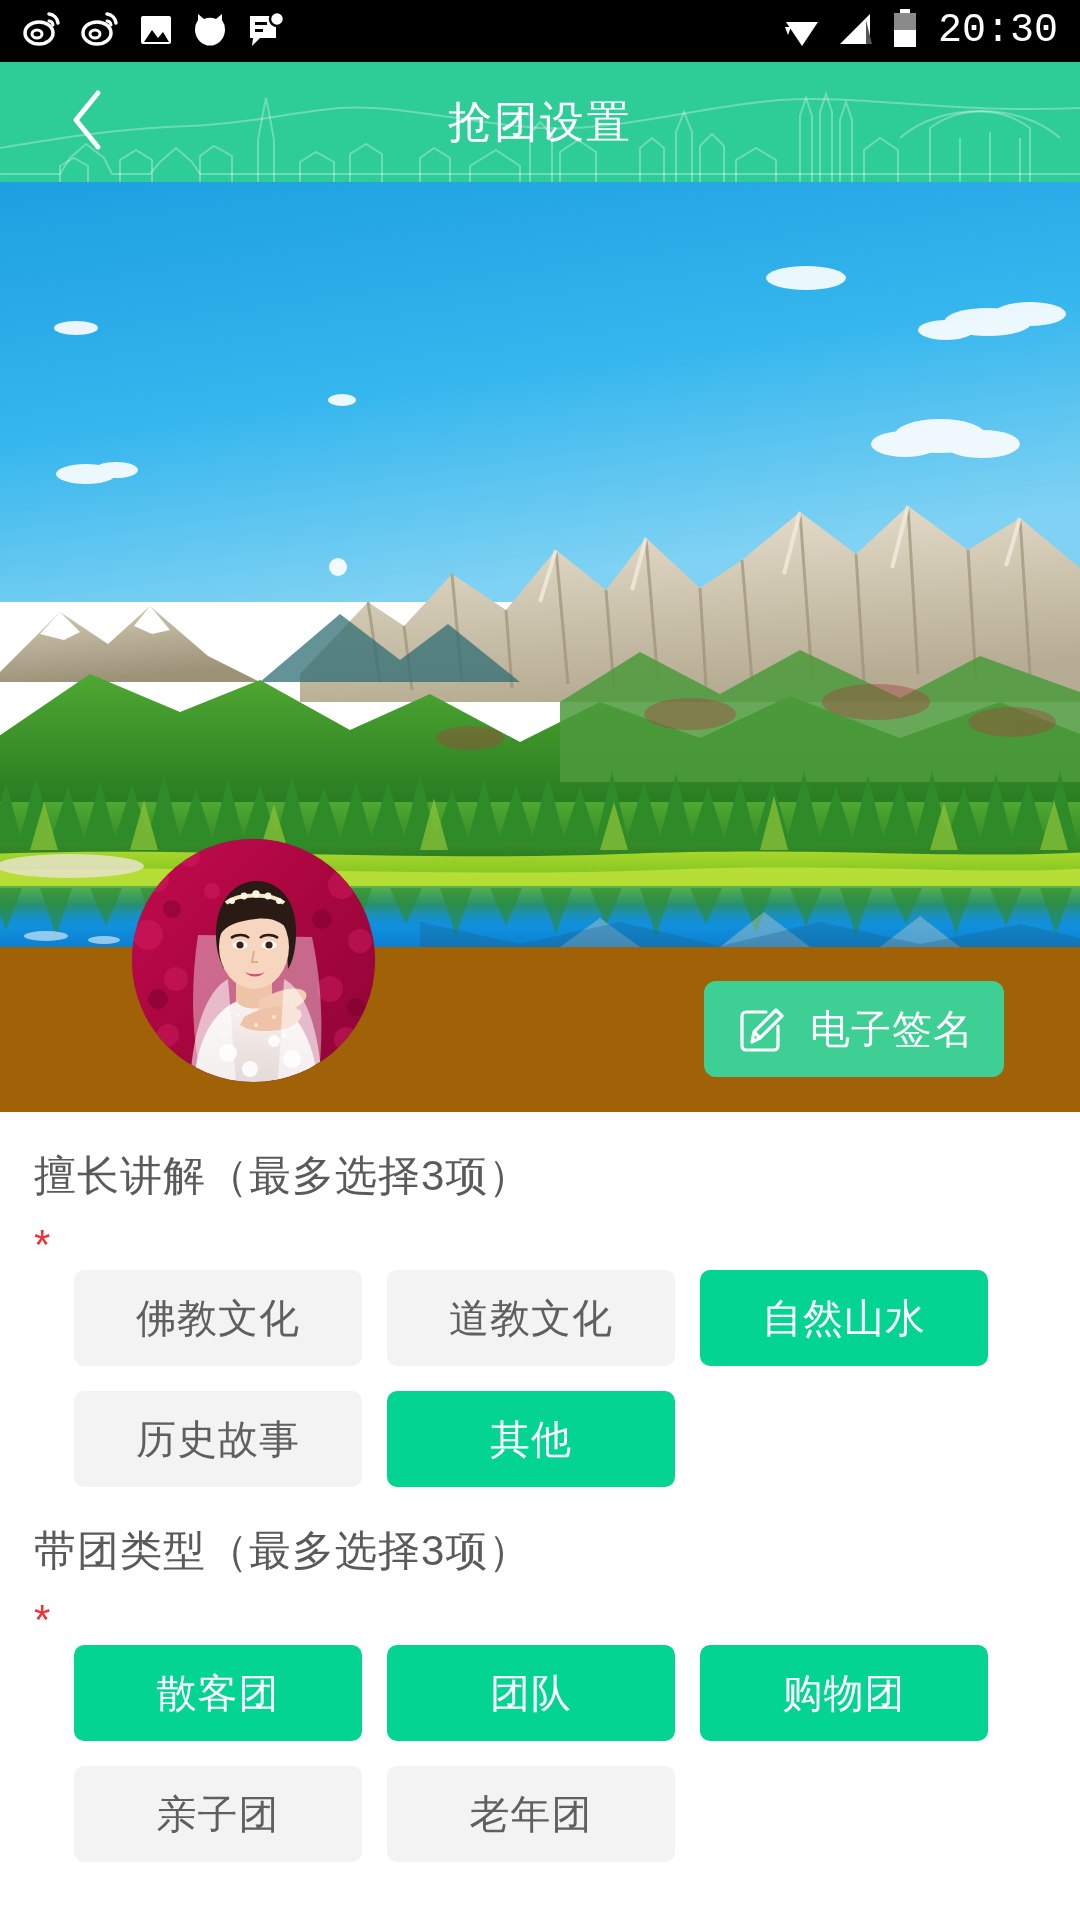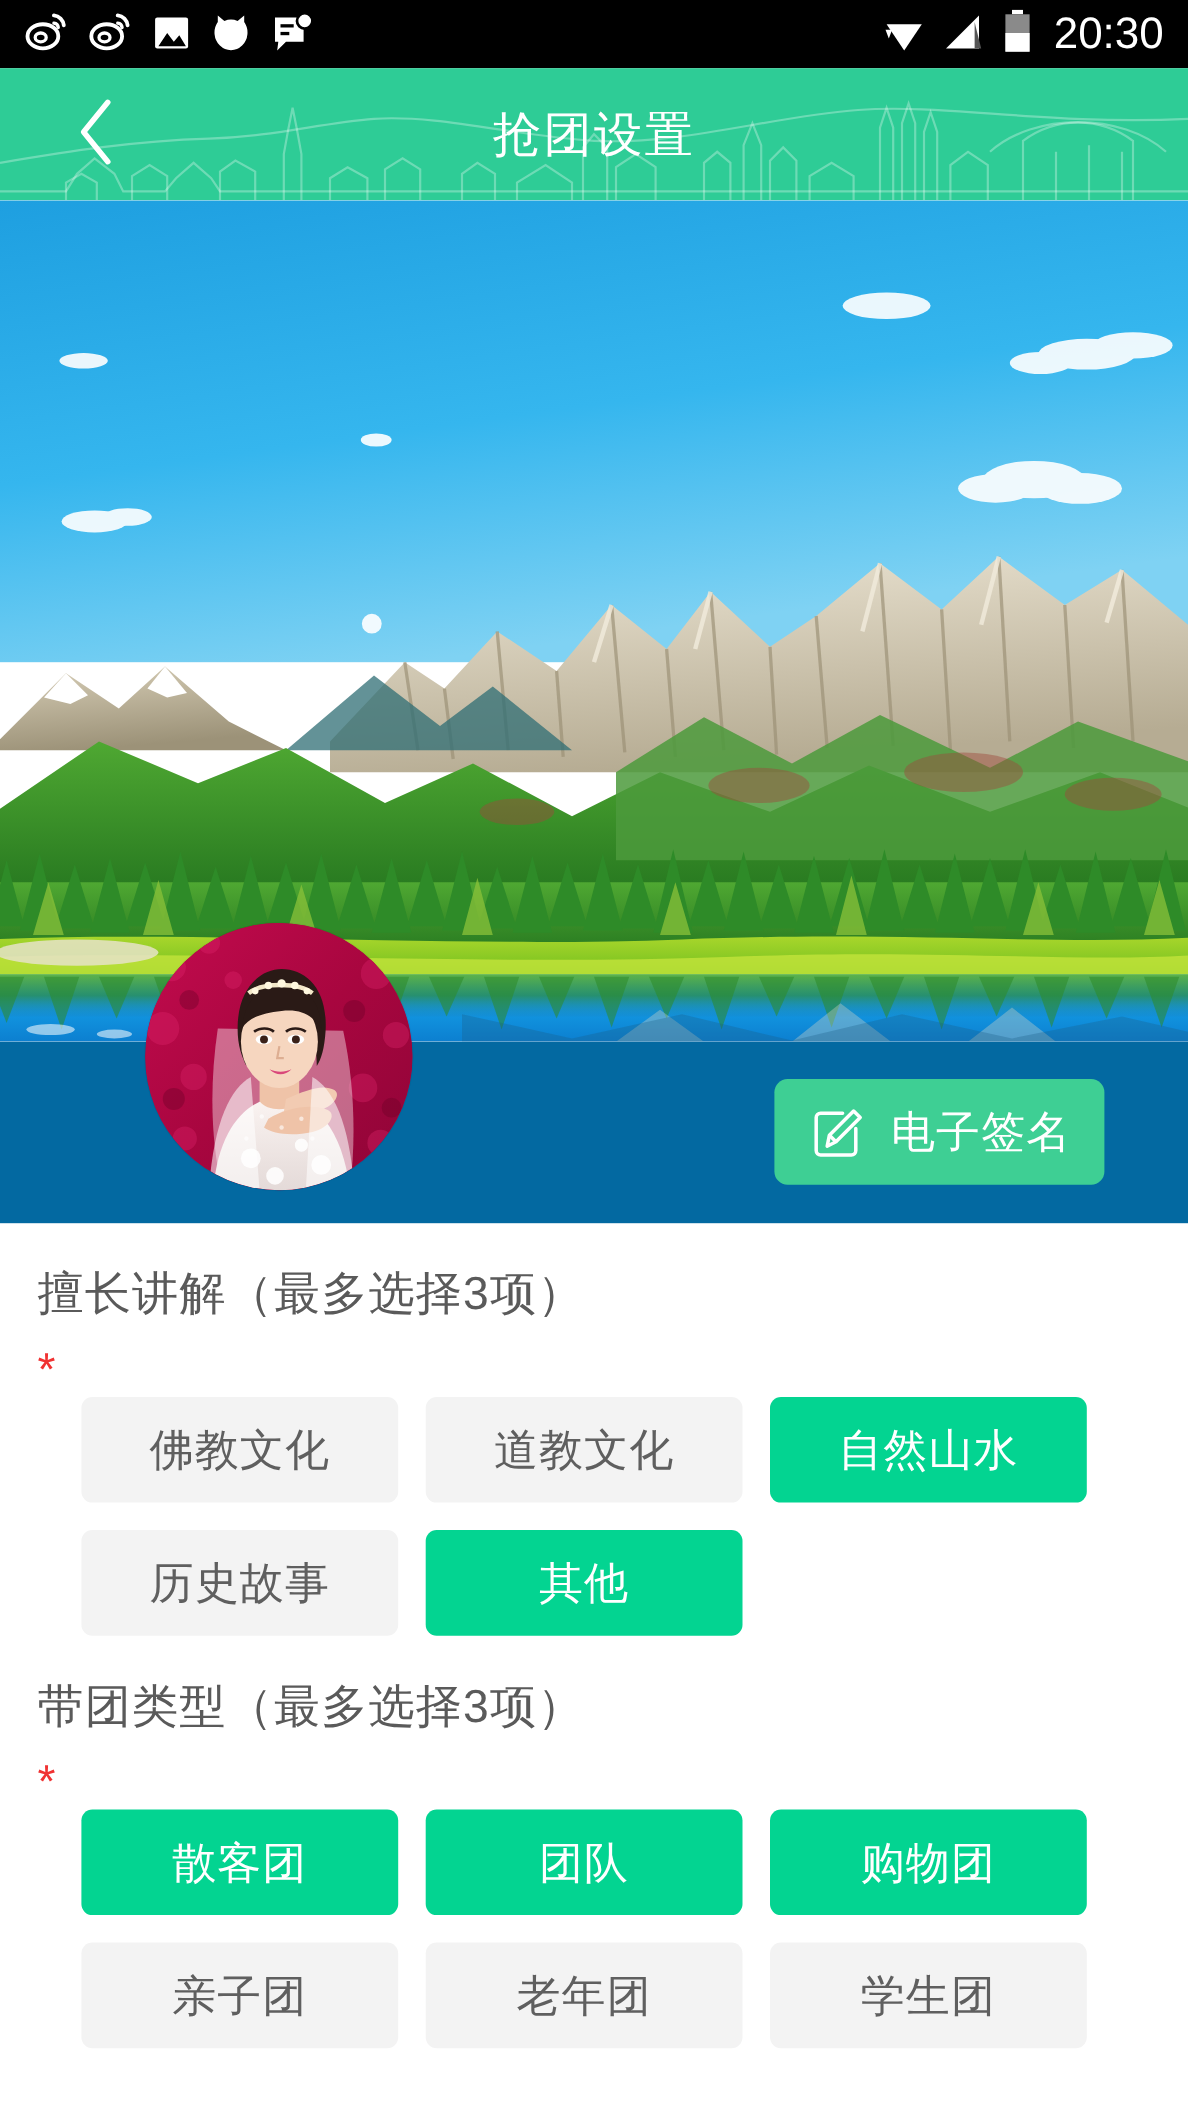--- a/index.html
+++ b/index.html
@@ -16,21 +16,21 @@
     height:62px; width:1080px;
     background:#000000;
     display:flex; align-items:center;
     padding:0 22px;
   }
   .status-left{ display:flex; align-items:center; gap:16px; }
   .status-right{ margin-left:auto; display:flex; align-items:center; gap:12px; }
   .sb-icon{ display:block; }
   .status-clock{
     color:#ffffff; font-size:40px; letter-spacing:0px;
-    font-family:Liberation Sans, sans-serif;
+    font-family:Liberation Mono, monospace;
     line-height:1; margin-left:6px;
   }
 
   
   .header{
     position:relative; width:1080px; height:120px;
     background:#2ECC96; overflow:hidden;
     display:flex; align-items:center; justify-content:center;
   }
   .header-skyline{ position:absolute; left:0; top:0; width:1080px; height:120px; }
@@ -45,21 +45,21 @@
     font-family:Liberation Sans, sans-serif;
   }
 
   
   .hero{ position:relative; width:1080px; height:765px; overflow:hidden; }
   .hero svg{ display:block; width:1080px; height:765px; }
 
   
   .profile-strip{
     position:relative; width:1080px; height:165px;
-    background:#0369a1;
+    background:#a16207;
     display:flex; align-items:center;padding-left:41px;
   }
   .avatar{
     position:absolute; left:132px; top:-108px;
     width:243px; height:243px; border-radius:50%;
     overflow:hidden; background:#A80B3E;
     box-shadow:0 0 0 1px rgba(0,0,0,.04);
     z-index:5;
   }
   .avatar svg{ display:block; width:243px; height:243px; }
@@ -483,15 +483,14 @@
   <div class="section-title">
     <span class="section-title-text">带团类型（最多选择3项）</span>
     <span class="required-star">*</span>
   </div>
   <div class="tag-grid" id="tour-grid">
       <button class="tag on">散客团</button>
       <button class="tag on">团队</button>
       <button class="tag on">购物团</button>
       <button class="tag off">亲子团</button>
       <button class="tag off">老年团</button>
-      <button class="tag off">学生团</button>
     </div>
 </div>
 
 </body></html>

